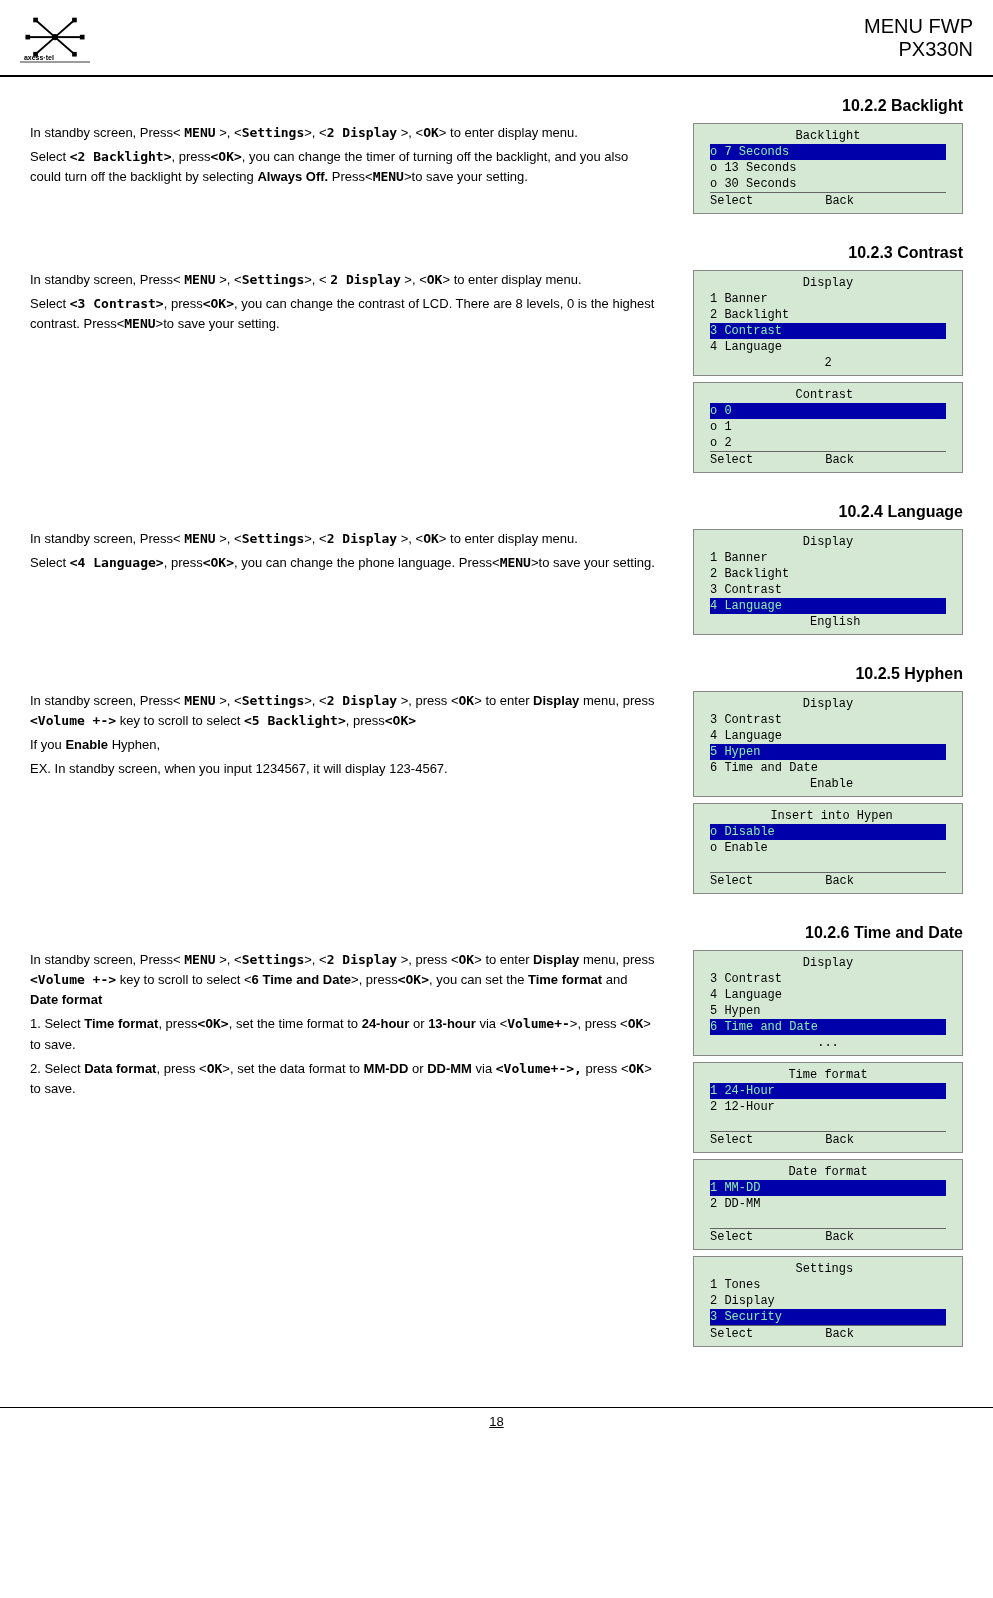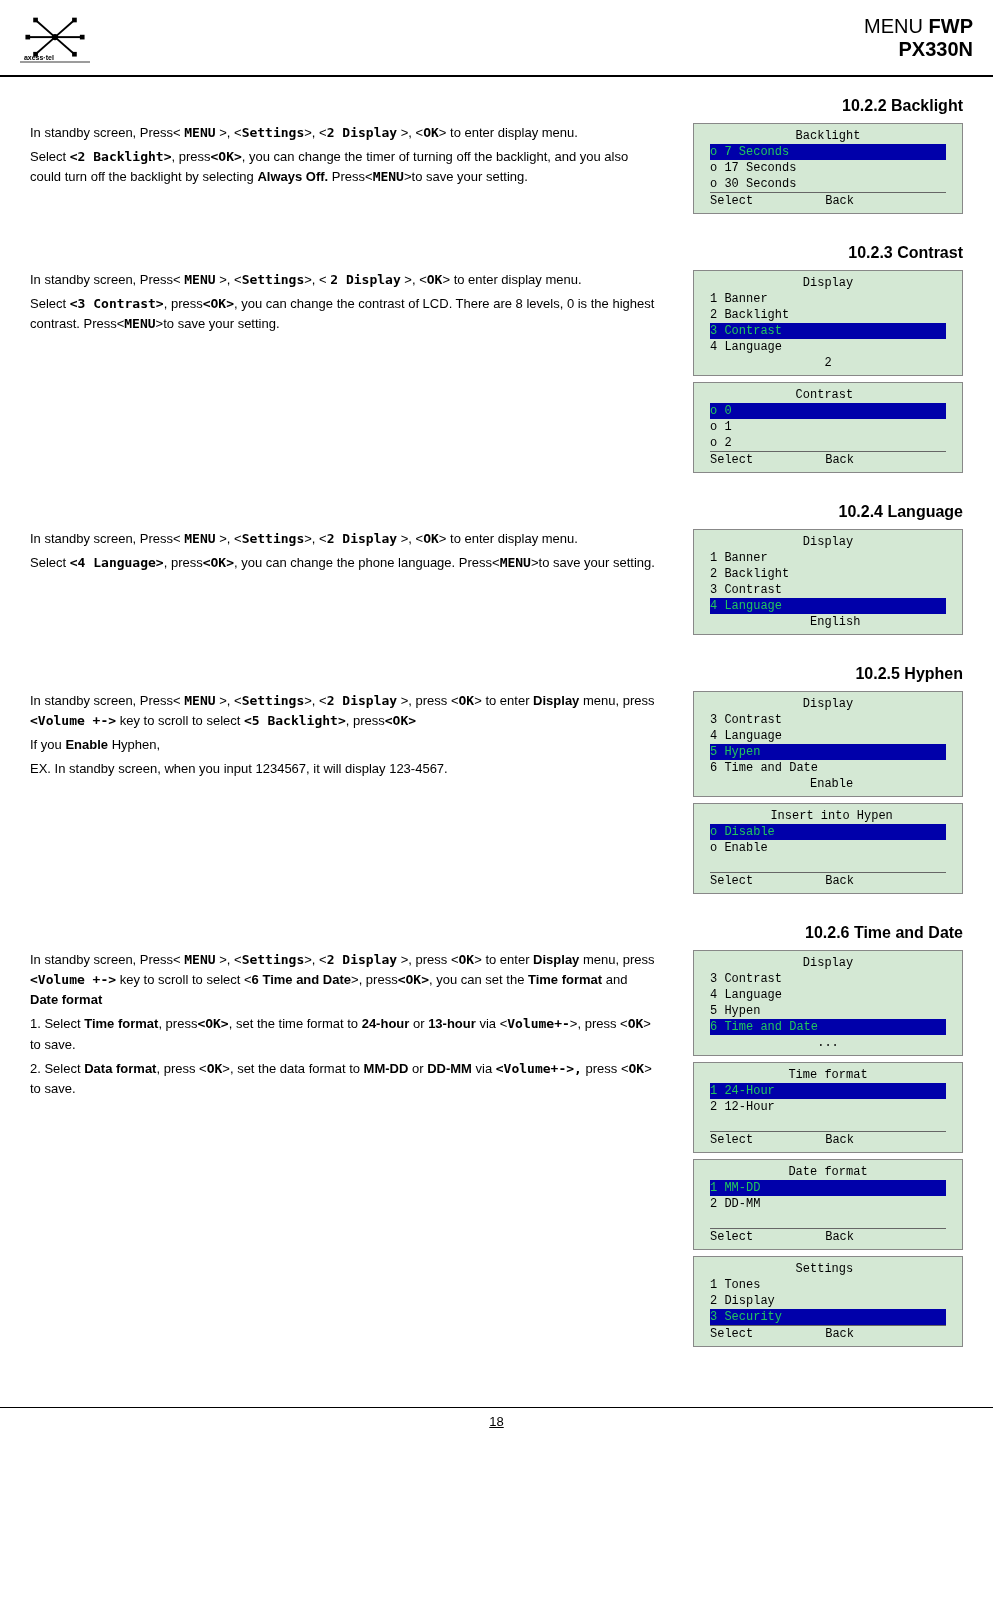--- a/index.html
+++ b/index.html
@@ -26,21 +26,21 @@
       gap: 10px;
     }
     .logo-svg {
       width: 70px;
       height: 55px;
     }
     .title-area {
       text-align: right;
       font-size: 20px;
     }
-    .title-area .bold { font-weight: bold; margin-top: 8px; }
+    .title-area .bold { font-weight: normal; margin-top: 8px; }
 
     
     .main {
       padding: 20px 30px;
     }
 
     
     .section {
       margin-bottom: 30px;
     }
@@ -82,21 +82,21 @@
       border: 1px solid #888;
       padding: 4px 16px;
       width: 270px;
     }
     .lcd-row {
       padding: 1px 0;
       white-space: pre;
     }
     .lcd-row.selected {
       background: #0000aa;
-      color: #22c55e;
+      color: #86efac;
     }
     .lcd-title {
       text-align: center;
       font-weight: normal;
     }
     .lcd-row.bar-bottom {
       border-top: 1px solid #666;
     }
 
     
@@ -158,21 +158,21 @@
       <div class="col-text">
         <div class="section-body">
           <p>In standby screen, Press&lt; <kbd>MENU</kbd> &gt;, &lt;<kbd>Settings</kbd>&gt;, &lt;<kbd>2 Display</kbd> &gt;, &lt;<kbd>OK</kbd>&gt; to enter display menu.</p>
           <p>Select <kbd>&lt;2 Backlight&gt;</kbd>, press<kbd>&lt;OK&gt;</kbd>, you can change the timer of turning off the backlight, and you also could turn off the backlight by selecting <strong>Always Off.</strong> Press&lt;<kbd>MENU</kbd>&gt;to save your setting.</p>
         </div>
       </div>
       <div class="col-screens">
         <div class="lcd">
           <div class="lcd-row lcd-title">   Backlight   </div>
           <div class="lcd-row selected">o 7 Seconds    </div>
-          <div class="lcd-row">o 17 Seconds   </div>
+          <div class="lcd-row">o 13 Seconds   </div>
           <div class="lcd-row">o 30 Seconds   </div>
           <div class="lcd-row bar-bottom">Select          Back</div>
         </div>
       </div>
     </div>
   </div>
 
   <div class="section">
     <div class="section-title">10.2.3 Contrast</div>
     <div class="two-col">

